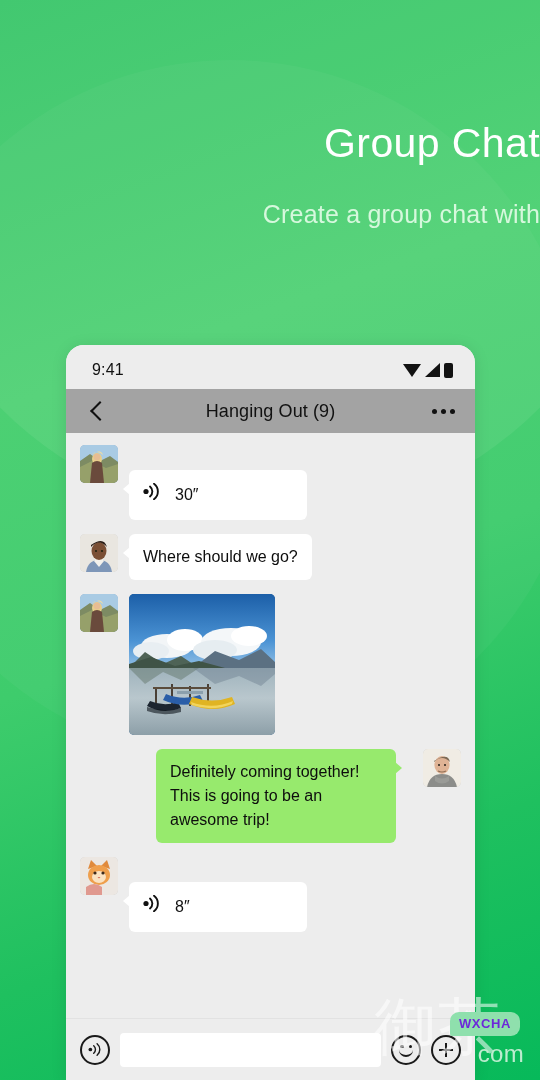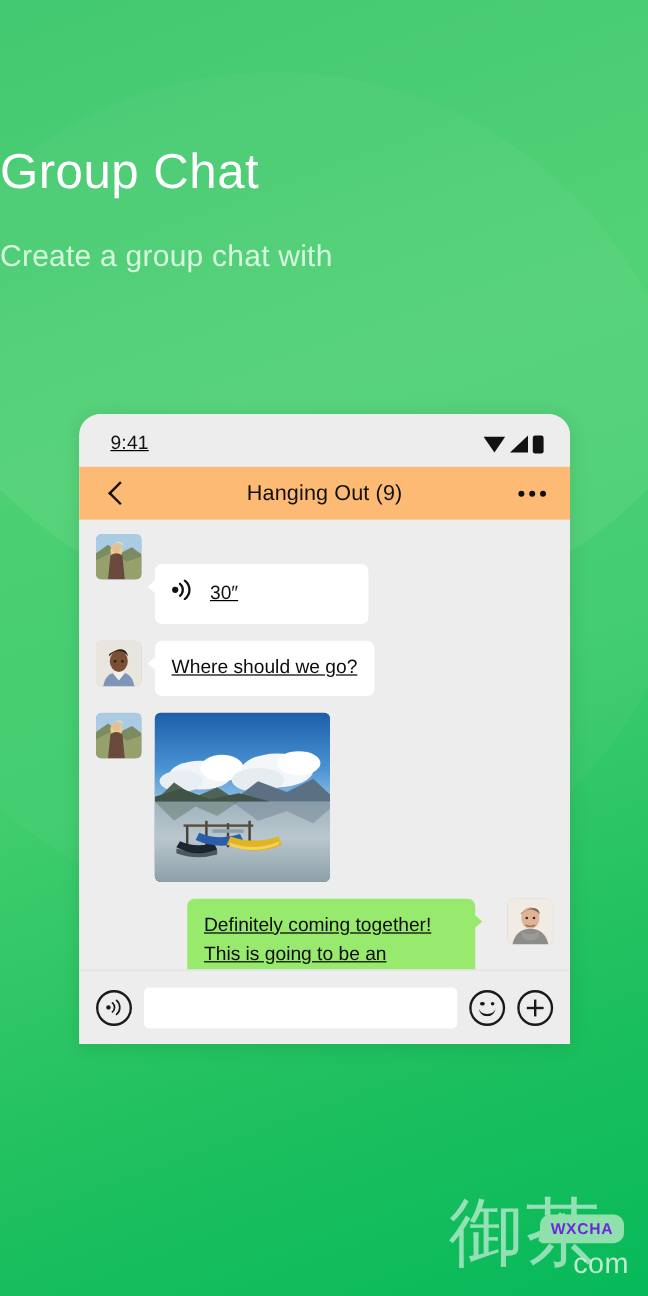--- a/index.html
+++ b/index.html
@@ -30,21 +30,21 @@
     width: 700px; height: 700px;
     border-radius: 50%;
     background: rgba(255,255,255,0.035);
     pointer-events: none;
   }
 
   
   .hero {
     position: absolute;
     left: 0; right: 0; top: 118px;
-    text-align: left;
+    text-align: right;
     z-index: 3;
   }
   .hero-title {
     font-size: 41px;
     line-height: 50px;
     color: #ffffff;
     font-weight: 400;
     letter-spacing: 0.4px;
   }
   .hero-sub {
@@ -53,29 +53,28 @@
     line-height: 40px;
     color: #d6f8dd;
     font-weight: 400;
     letter-spacing: 0.2px;
   }
 
   
   .phone {
     position: absolute;
     left: 66px; top: 345px;
-    width: 409px; height: 525px;
+    width: 409px; height: 735px;
     background: #ededed;
     border-radius: 18px 18px 0 0;
     overflow: hidden;
     box-shadow: 0 2px 16px rgba(0,0,0,0.10);
     z-index: 4;
     display: flex;
     flex-direction: column;
-    text-decoration: underline;
   }
   .statusbar {
     height: 44px;
     background: #ededed;
     display: flex;
     align-items: center;
     justify-content: space-between;
     padding: 6px 22px 0 26px;
     flex: 0 0 auto;
   }
@@ -102,21 +101,21 @@
     border-bottom: 14px solid #121212;
   }
   .ic-batt {
     width: 9px; height: 15px;
     background: #121212;
     border-radius: 2px;
   }
 
   .navbar {
     height: 44px;
-    background: #fdba74;
+    background: #a3a3a3;
     display: flex;
     align-items: center;
     padding: 0 20px;
     flex: 0 0 auto;
     position: relative;
   }
   .nav-back {
     width: 26px; height: 30px;
     position: relative;
     cursor: pointer;

